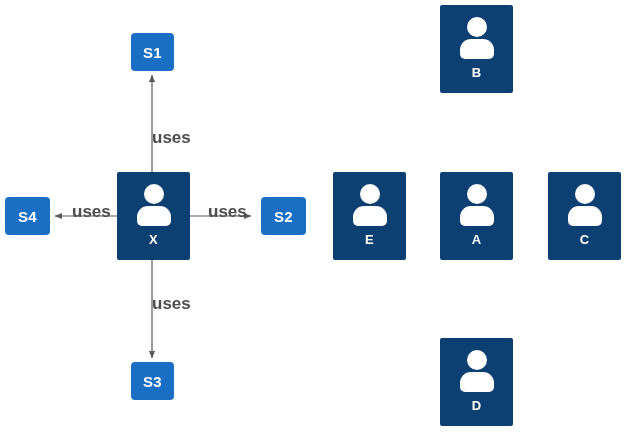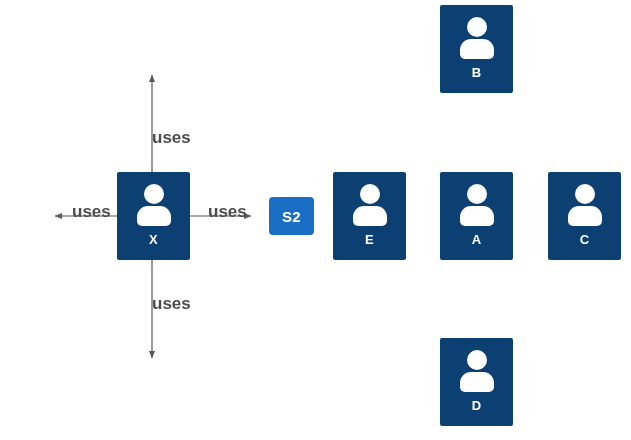--- a/index.html
+++ b/index.html
@@ -155,23 +155,26 @@
   </div>
 
   <div class="node actor" style="left:440px; top:338px; width:73px; height:88px;">
     <div class="person">
       <div class="head"></div>
         <div class="body"></div>
     </div>
     <div class="actor-label">D</div>
   </div>
 
+  <div class="node service" style="left:131px; top:33px; width:43px; height:38px;">S1</div>
 
-  <div class="node service" style="left:269px; top:197px; width:45px; height:38px;">S2</div>
+  <div class="node service" style="left:261px; top:197px; width:45px; height:38px;">S2</div>
 
+  <div class="node service" style="left:131px; top:362px; width:43px; height:38px;">S3</div>
 
+  <div class="node service" style="left:5px; top:197px; width:45px; height:38px;">S4</div>
 
   <div class="edge-label" style="left:152px; top:129px;">uses</div>
   <div class="edge-label" style="left:208px; top:203px;">uses</div>
   <div class="edge-label" style="left:152px; top:295px;">uses</div>
   <div class="edge-label" style="left:72px; top:203px;">uses</div>
 
 </div>
 
 </body></html>

